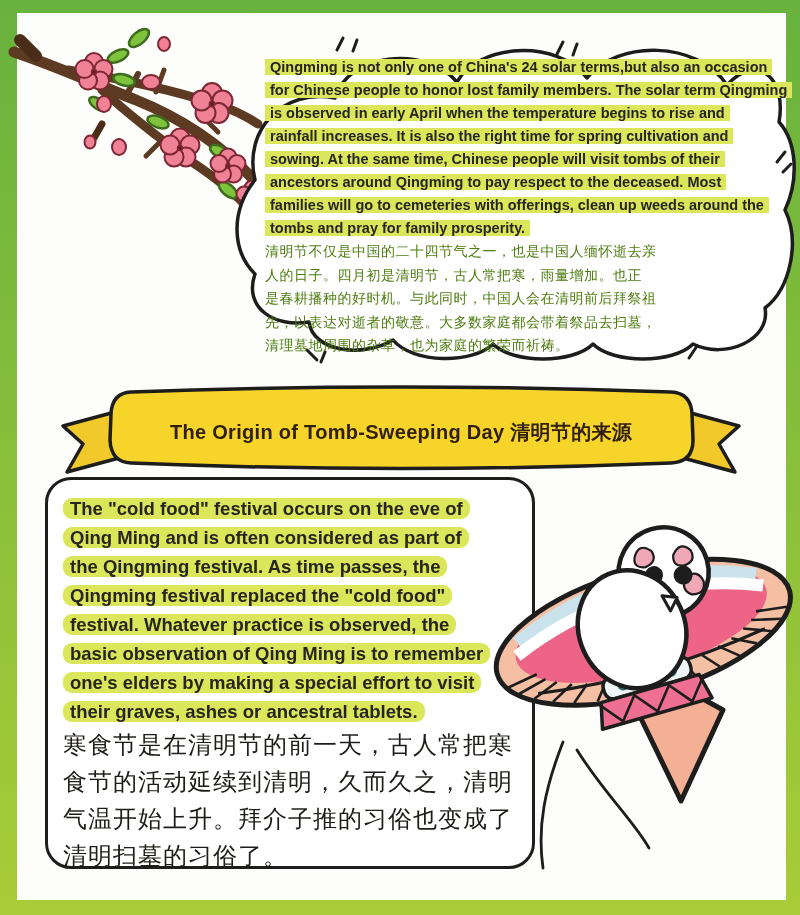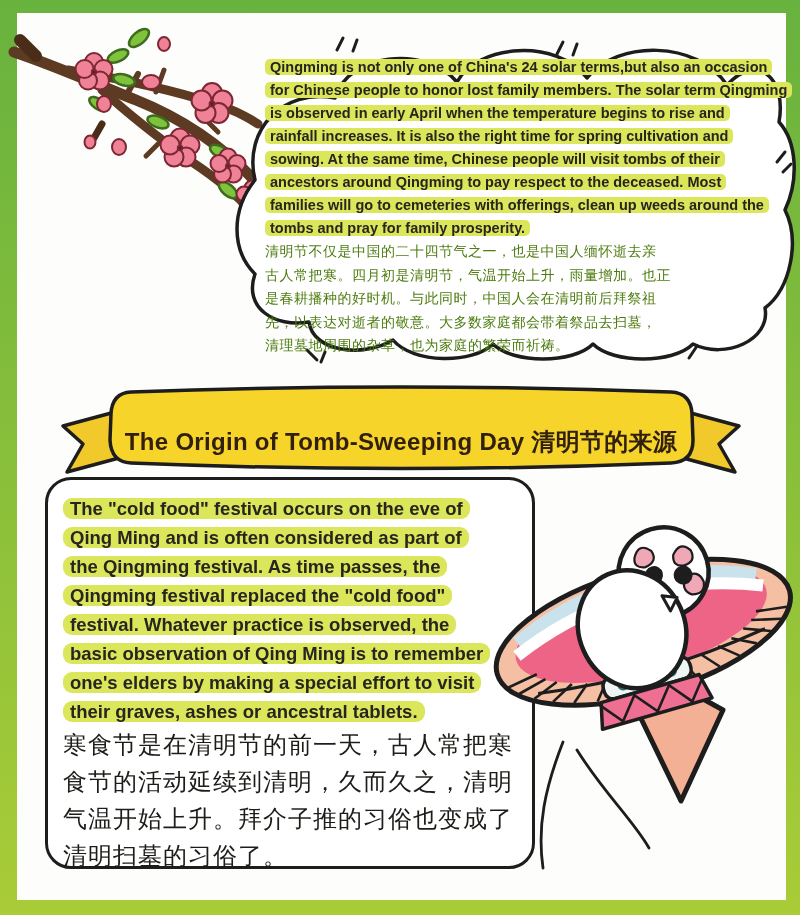--- a/index.html
+++ b/index.html
@@ -9,29 +9,29 @@
     background:linear-gradient(180deg,var(--border_green_top,#68b23e) 0%,var(--border_green_bottom,#a9cc37) 100%);
   }
   .stage{position:absolute;inset:0;}
   .paper{position:absolute;top:13px;left:17px;right:14px;bottom:15px;background:#fdfdfb;}
 
   
   .cloud-wrap{position:absolute;left:225px;top:30px;width:572px;height:340px;}
   .cloud-svg{position:absolute;left:0;top:0;}
   .cloud-text{position:absolute;left:40px;top:26px;width:512px;}
   .en-line{white-space:nowrap;line-height:23px;font-size:14.5px;font-weight:700;color:#27251f;}
-  .en-line .hl{background:var(--highlight,#dbe65a);border-radius:5px;padding:0 5px;}
+  .en-line .hl{background:var(--highlight,#dbe65a);border-radius:0;padding:0 5px;}
   .cn-line{white-space:nowrap;line-height:23.5px;font-size:14px;color:#4d7c0f;letter-spacing:0.5px;}
 
   
   .banner-wrap{position:absolute;left:55px;top:382px;width:692px;height:96px;}
   .banner-title{
-    position:absolute;left:8px;top:24px;width:676px;height:72px;
+    position:absolute;left:8px;top:14px;width:676px;height:72px;
     display:flex;align-items:center;justify-content:center;
-    font-size:24px;font-weight:700;color:#31200e;letter-spacing:0.3px;white-space:nowrap;
+    font-size:20px;font-weight:700;color:#31200e;letter-spacing:0.3px;white-space:nowrap;
   }
 
   
   .origin-box{
     position:absolute;left:45px;top:477px;width:490px;height:392px;
     background:#fff;border:3.5px solid #1d1d1d;border-radius:26px;box-sizing:border-box;
   }
   .origin-text{position:absolute;left:15px;top:14px;width:462px;}
   .box-en{white-space:nowrap;line-height:29px;font-size:18.5px;font-weight:700;color:#27251f;}
   .box-en .hl{background:var(--highlight,#dbe65a);border-radius:9px;padding:0 7px;}
@@ -152,21 +152,21 @@
     <div class="cloud-text">
       <div class="en-line"><span class="hl">Qingming is not only one of China's 24 solar terms,but also an occasion</span></div>
       <div class="en-line"><span class="hl">for Chinese people to honor lost family members. The solar term Qingming</span></div>
       <div class="en-line"><span class="hl">is observed in early April when the temperature begins to rise and</span></div>
       <div class="en-line"><span class="hl">rainfall increases. It is also the right time for spring cultivation and</span></div>
       <div class="en-line"><span class="hl">sowing. At the same time, Chinese people will visit tombs of their</span></div>
       <div class="en-line"><span class="hl">ancestors around Qingming to pay respect to the deceased. Most</span></div>
       <div class="en-line"><span class="hl">families will go to cemeteries with offerings, clean up weeds around the</span></div>
       <div class="en-line"><span class="hl">tombs and pray for family prosperity.</span></div>
       <div class="cn-line">清明节不仅是中国的二十四节气之一，也是中国人缅怀逝去亲</div>
-      <div class="cn-line">古人常把寒。四月初是清明节，气温开始上升，雨量增加。也正</div>
+      <div class="cn-line">人的日子。四月初是清明节，古人常把寒，雨量增加。也正</div>
       <div class="cn-line">是春耕播种的好时机。与此同时，中国人会在清明前后拜祭祖</div>
       <div class="cn-line">先，以表达对逝者的敬意。大多数家庭都会带着祭品去扫墓，</div>
       <div class="cn-line">清理墓地周围的杂草，也为家庭的繁荣而祈祷。</div>
     </div>
   </div>
 
   <div class="banner-wrap">
     <svg width="692" height="96" viewBox="0 0 692 96">
       <polygon points="60,30 8,44 28,62 12,90 64,76" fill="#f2c92b" stroke="#1d1d1d" stroke-width="3.5" stroke-linejoin="round"></polygon>
       <polygon points="632,30 684,44 664,62 680,90 628,76" fill="#f2c92b" stroke="#1d1d1d" stroke-width="3.5" stroke-linejoin="round"></polygon>

